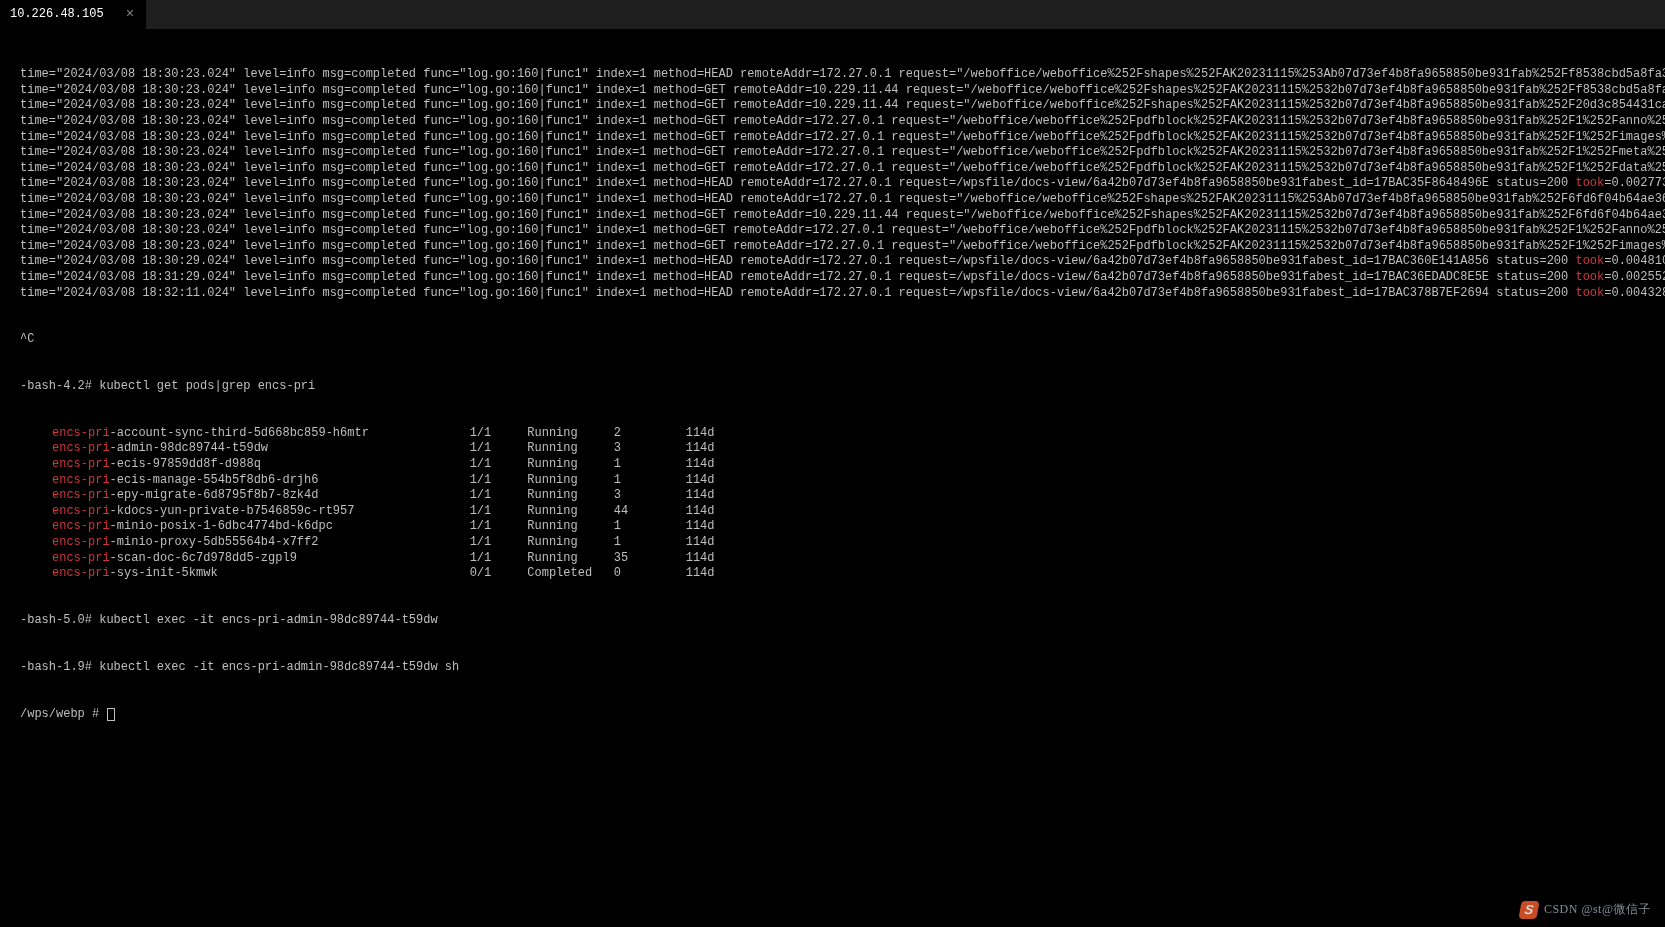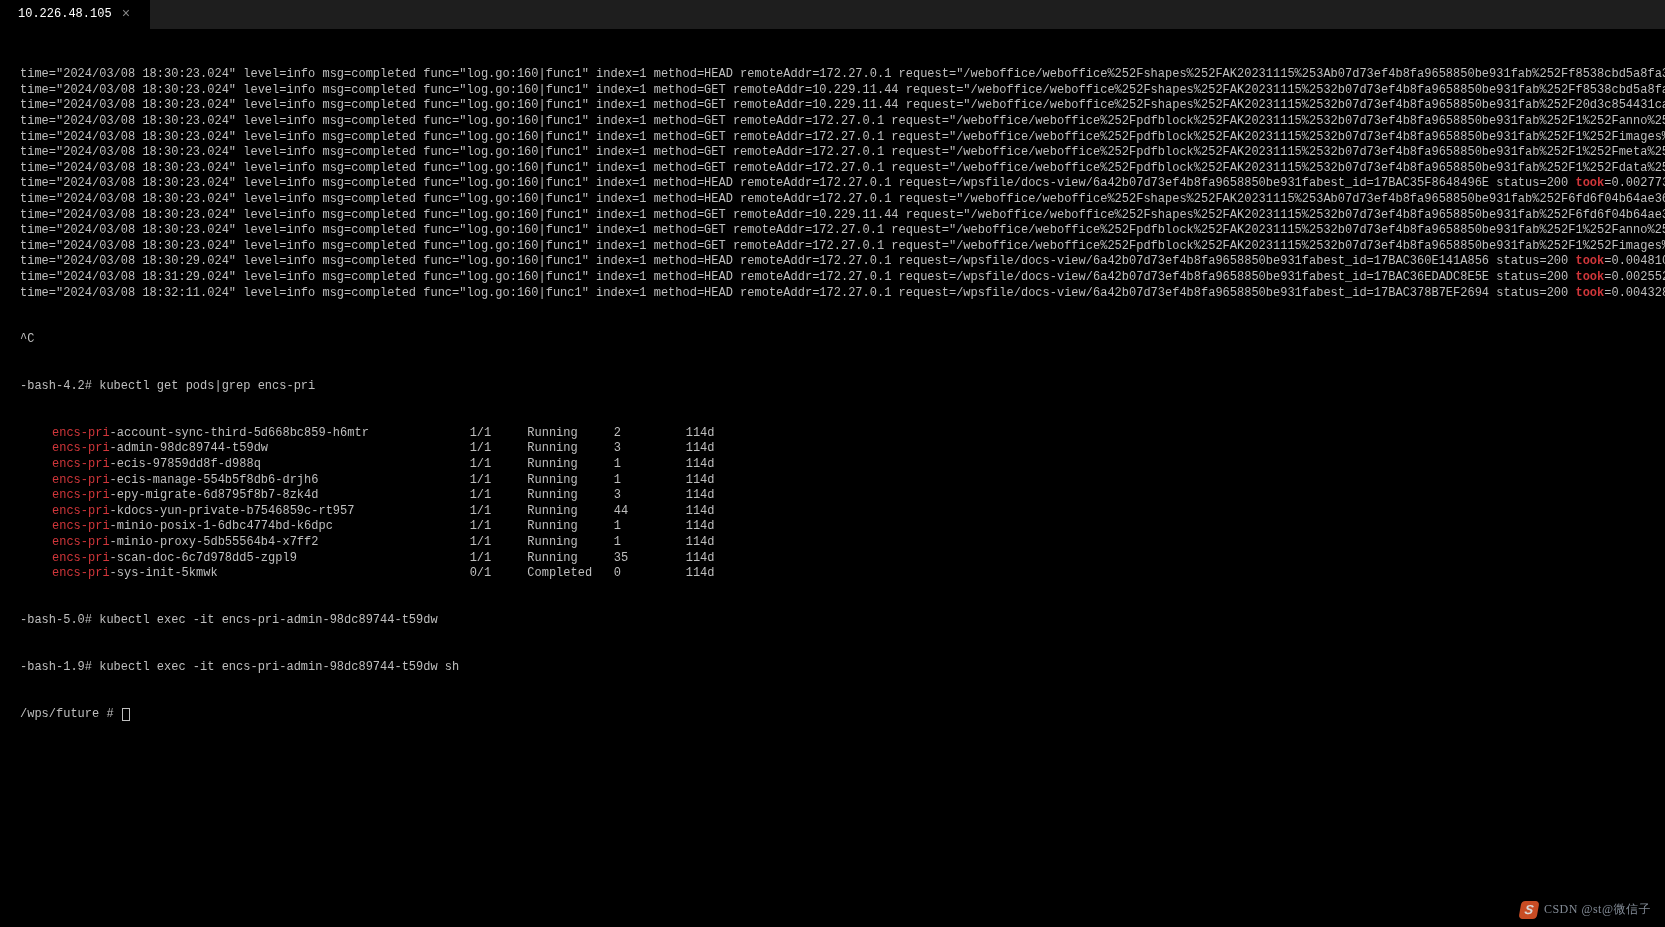--- a/index.html
+++ b/index.html
@@ -16,39 +16,39 @@
     .tab-bar {
       background: #1e1e1e;
       height: 30px;
       display: flex;
       align-items: stretch;
       border-bottom: 1px solid #000;
     }
     .tab {
       display: flex;
       align-items: center;
-      padding: 0 18px;
+      padding: 0 10px;
       background: #000;
       color: #fff;
       font-size: 12px;
-      gap: 8px;
+      gap: 20px;
     }
     .tab-close {
       color: #888;
       cursor: pointer;
       font-size: 14px;
       padding: 0 2px;
     }
     .terminal {
       padding: 6px 6px 6px 20px;
       white-space: pre;
       background: #000;
     }
     .log-line { display: block; }
-    .took { color: #d0363a; font-weight: 700; }
+    .took { color: #d0363a; font-weight: 400; }
     .encs-pri { color: #d0363a; font-weight: 500; margin-left: 32px; }
     .prompt-cmd {}
     .pods-table { white-space: pre; }
     .cursor-box {
       display: inline-block;
       width: 8px; height: 13px;
       border: 1px solid #bfbfbf;
       vertical-align: text-bottom;
       margin-left: 1px;
     }
@@ -89,19 +89,19 @@
   </div>
 </div>
 
 <div class="terminal">
   <div id="log-area"><span class="log-line">time="2024/03/08 18:30:23.024" level=info msg=completed func="log.go:160|func1" index=1 method=HEAD remoteAddr=172.27.0.1 request="/weboffice/weboffice%252Fshapes%252FAK20231115%253Ab07d73ef4b8fa9658850be931fab%252Ff8538cbd5a8fa3d5d317c518c5ce29ff.webp" request_id=17BAC35F707C2876 status=200 =0.001756046</span><span class="log-line">time="2024/03/08 18:30:23.024" level=info msg=completed func="log.go:160|func1" index=1 method=GET remoteAddr=10.229.11.44 request="/weboffice/weboffice%252Fshapes%252FAK20231115%2532b07d73ef4b8fa9658850be931fab%252Ff8538cbd5a8fa3d5d317c518c5ce29ff.webp?AWSAccessKeyId=LTAIf5lqDRk6W4Mf&amp;Expires=1709894723&amp;response-expires=134976&amp;Signature=%2BiiF%2BCu18vDpf5QdUBHenGM%3D" request_id=a3c401024db7c31e260d status=200 =0.004039885</span><span class="log-line">time="2024/03/08 18:30:23.024" level=info msg=completed func="log.go:160|func1" index=1 method=GET remoteAddr=10.229.11.44 request="/weboffice/weboffice%252Fshapes%252FAK20231115%2532b07d73ef4b8fa9658850be931fab%252F20d3c854431cafa17c4f1b4aaf019186.webp?AWSAccessKeyId=LTAIf5lqDRk6W4Mf&amp;Expires=1709894723&amp;response-expires=134976&amp;Signature=FWNuvyjd5QBiYy67ou3CrSLmAD" request_id=a3c401024db7c31e260e status=200 =0.005530791</span><span class="log-line">time="2024/03/08 18:30:23.024" level=info msg=completed func="log.go:160|func1" index=1 method=GET remoteAddr=172.27.0.1 request="/weboffice/weboffice%252Fpdfblock%252FAK20231115%2532b07d73ef4b8fa9658850be931fab%252F1%252Fanno%252Fanno.fp19-1%252F20221012112933-9a2a8d47b6" request_id=17BAC35F7BD50DC3 status=404 =0.001989101</span><span class="log-line">time="2024/03/08 18:30:23.024" level=info msg=completed func="log.go:160|func1" index=1 method=GET remoteAddr=172.27.0.1 request="/weboffice/weboffice%252Fpdfblock%252FAK20231115%2532b07d73ef4b8fa9658850be931fab%252F1%252Fimages%252Fimages.fp19%252F20221012112933-9a2a8d47b6" request_id=17BAC35F7DB8A334 status=200 =0.048864746</span><span class="log-line">time="2024/03/08 18:30:23.024" level=info msg=completed func="log.go:160|func1" index=1 method=GET remoteAddr=172.27.0.1 request="/weboffice/weboffice%252Fpdfblock%252FAK20231115%2532b07d73ef4b8fa9658850be931fab%252F1%252Fmeta%252Fmeta.fp21%252F20221012112933-9a2a8d47b6" request_id=17BAC35F81382F58 status=200 =0.001824199</span><span class="log-line">time="2024/03/08 18:30:23.024" level=info msg=completed func="log.go:160|func1" index=1 method=GET remoteAddr=172.27.0.1 request="/weboffice/weboffice%252Fpdfblock%252FAK20231115%2532b07d73ef4b8fa9658850be931fab%252F1%252Fdata%252Fdata.fp21-1%252F20221012112933-9a2a8d47b6" request_id=17BAC35F8211B0E1 status=200 =0.014104961</span><span class="log-line">time="2024/03/08 18:30:23.024" level=info msg=completed func="log.go:160|func1" index=1 method=HEAD remoteAddr=172.27.0.1 request=/wpsfile/docs-view/6a42b07d73ef4b8fa9658850be931fabest_id=17BAC35F8648496E status=200 <span class="took">took</span>=0.002773297</span><span class="log-line">time="2024/03/08 18:30:23.024" level=info msg=completed func="log.go:160|func1" index=1 method=HEAD remoteAddr=172.27.0.1 request="/weboffice/weboffice%252Fshapes%252FAK20231115%253Ab07d73ef4b8fa9658850be931fab%252F6fd6f04b64ae362fa6a4de4aa528f5bf.webp" request_id=17BAC35F86C47AE8 status=200 =0.003219769</span><span class="log-line">time="2024/03/08 18:30:23.024" level=info msg=completed func="log.go:160|func1" index=1 method=GET remoteAddr=10.229.11.44 request="/weboffice/weboffice%252Fshapes%252FAK20231115%2532b07d73ef4b8fa9658850be931fab%252F6fd6f04b64ae362fa6a4de4aa528f5bf.webp?AWSAccessKeyId=LTAIf5lqDRk6W4Mf&amp;Expires=1709894723&amp;response-expires=134976&amp;Signature=FOKxridp1HLNU2lJqX4kzf2O%%3D" request_id=a3c401024db7c48e2610 status=200 =0.002561721</span><span class="log-line">time="2024/03/08 18:30:23.024" level=info msg=completed func="log.go:160|func1" index=1 method=GET remoteAddr=172.27.0.1 request="/weboffice/weboffice%252Fpdfblock%252FAK20231115%2532b07d73ef4b8fa9658850be931fab%252F1%252Fanno%252Fanno.fp21-1%252F20221012112933-9a2a8d47b6" request_id=17BAC35F8BB1887F status=404 =0.001356414</span><span class="log-line">time="2024/03/08 18:30:23.024" level=info msg=completed func="log.go:160|func1" index=1 method=GET remoteAddr=172.27.0.1 request="/weboffice/weboffice%252Fpdfblock%252FAK20231115%2532b07d73ef4b8fa9658850be931fab%252F1%252Fimages%252Fimages.fp21%252F20221012112933-9a2a8d47b6" request_id=17BAC35F8CC908A4 status=200 =0.002684454</span><span class="log-line">time="2024/03/08 18:30:29.024" level=info msg=completed func="log.go:160|func1" index=1 method=HEAD remoteAddr=172.27.0.1 request=/wpsfile/docs-view/6a42b07d73ef4b8fa9658850be931fabest_id=17BAC360E141A856 status=200 <span class="took">took</span>=0.004810956</span><span class="log-line">time="2024/03/08 18:31:29.024" level=info msg=completed func="log.go:160|func1" index=1 method=HEAD remoteAddr=172.27.0.1 request=/wpsfile/docs-view/6a42b07d73ef4b8fa9658850be931fabest_id=17BAC36EDADC8E5E status=200 <span class="took">took</span>=0.002552414</span><span class="log-line">time="2024/03/08 18:32:11.024" level=info msg=completed func="log.go:160|func1" index=1 method=HEAD remoteAddr=172.27.0.1 request=/wpsfile/docs-view/6a42b07d73ef4b8fa9658850be931fabest_id=17BAC378B7EF2694 status=200 <span class="took">took</span>=0.004328774</span></div>
   <span class="log-line">^C</span>
   <span class="log-line prompt-cmd">-bash-4.2# kubectl get pods|grep encs-pri</span>
   <div id="pods-area" class="pods-table"><span class="log-line"><span class="encs-pri">encs-pri</span>-account-sync-third-5d668bc859-h6mtr              1/1     Running     2         114d</span><span class="log-line"><span class="encs-pri">encs-pri</span>-admin-98dc89744-t59dw                            1/1     Running     3         114d</span><span class="log-line"><span class="encs-pri">encs-pri</span>-ecis-97859dd8f-d988q                             1/1     Running     1         114d</span><span class="log-line"><span class="encs-pri">encs-pri</span>-ecis-manage-554b5f8db6-drjh6                     1/1     Running     1         114d</span><span class="log-line"><span class="encs-pri">encs-pri</span>-epy-migrate-6d8795f8b7-8zk4d                     1/1     Running     3         114d</span><span class="log-line"><span class="encs-pri">encs-pri</span>-kdocs-yun-private-b7546859c-rt957                1/1     Running     44        114d</span><span class="log-line"><span class="encs-pri">encs-pri</span>-minio-posix-1-6dbc4774bd-k6dpc                   1/1     Running     1         114d</span><span class="log-line"><span class="encs-pri">encs-pri</span>-minio-proxy-5db55564b4-x7ff2                     1/1     Running     1         114d</span><span class="log-line"><span class="encs-pri">encs-pri</span>-scan-doc-6c7d978dd5-zgpl9                        1/1     Running     35        114d</span><span class="log-line"><span class="encs-pri">encs-pri</span>-sys-init-5kmwk                                   0/1     Completed   0         114d</span></div>
   <span class="log-line prompt-cmd">-bash-5.0# kubectl exec -it encs-pri-admin-98dc89744-t59dw</span>
   <span class="log-line prompt-cmd">-bash-1.9# kubectl exec -it encs-pri-admin-98dc89744-t59dw sh</span>
-  <span class="log-line"><span>/wps/future # </span><span class="cursor-box"></span></span>
+  <span class="log-line"><span>/wps/webp # </span><span class="cursor-box"></span></span>
 </div>
 
 <div class="watermark">
   <span class="s-icon">S</span>
   <span class="wm-text">CSDN @st@微信子</span>
 </div>
 
 </body></html>

